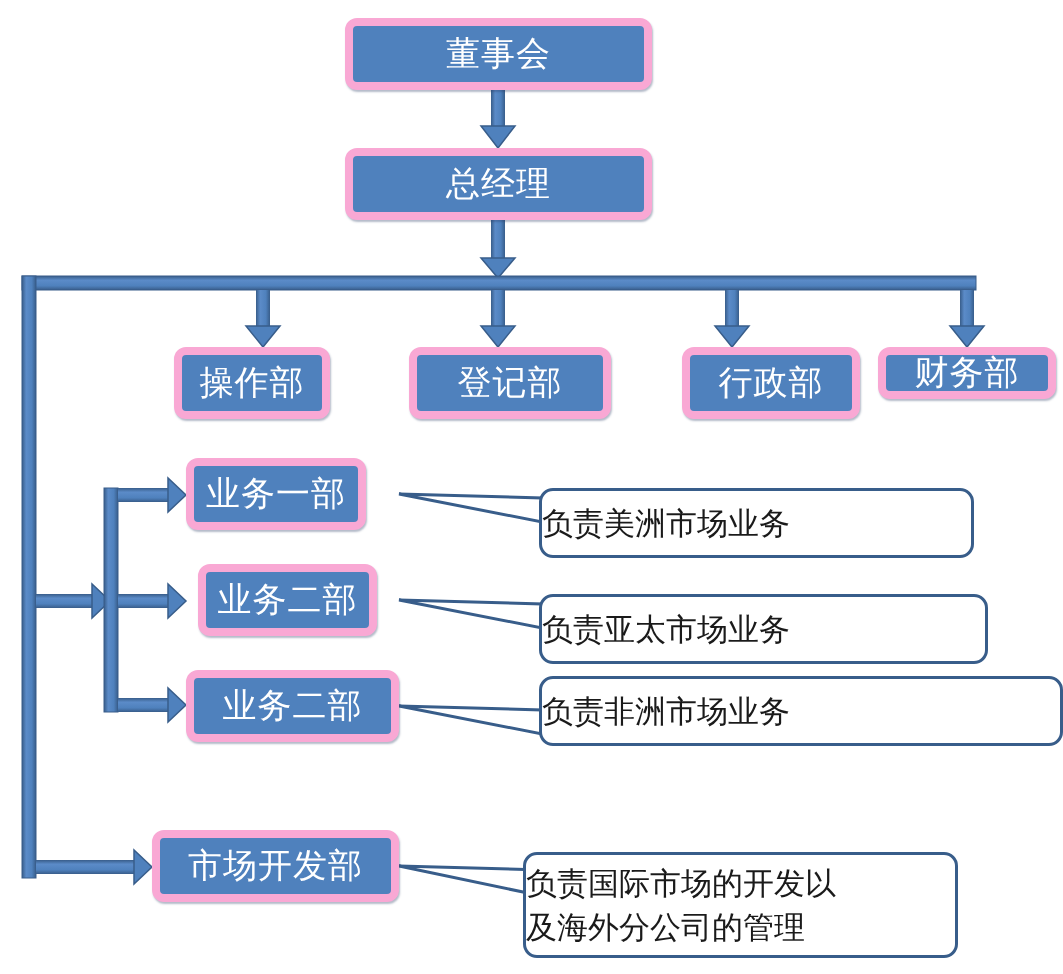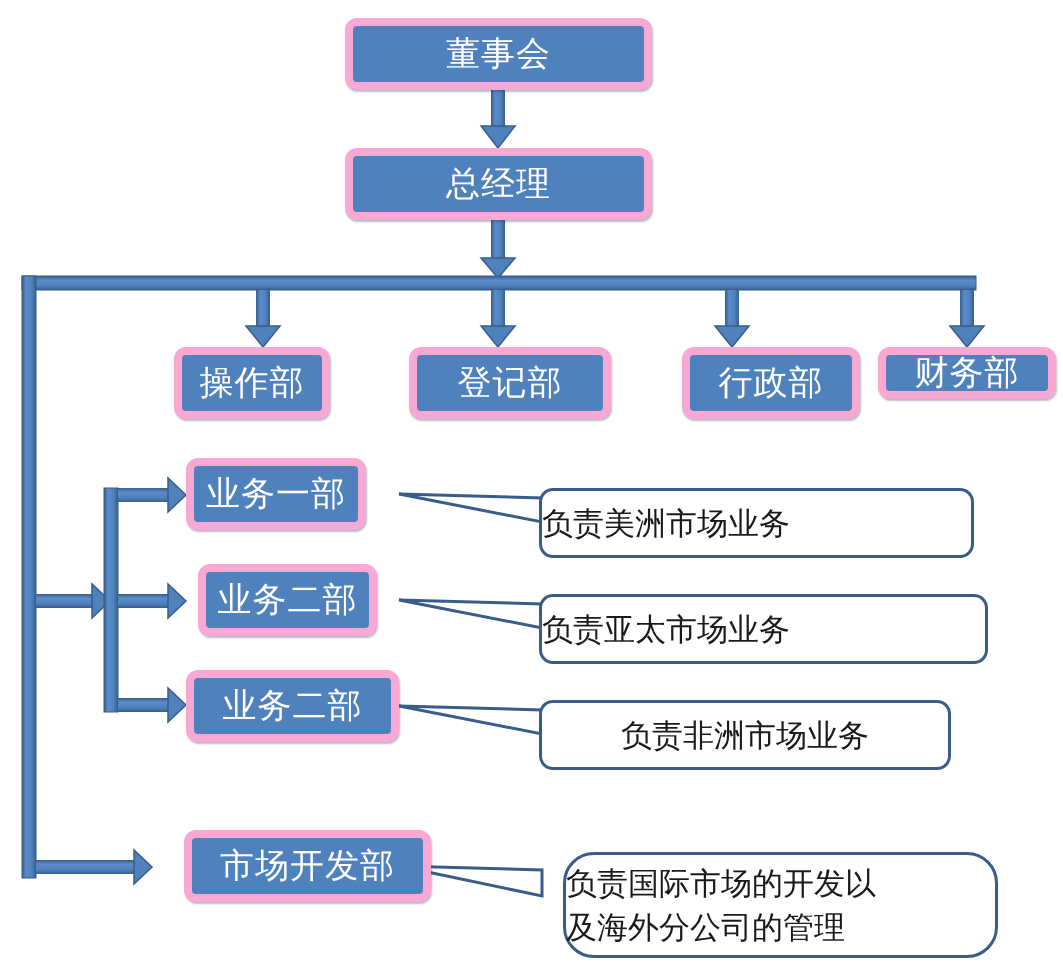--- a/index.html
+++ b/index.html
@@ -132,29 +132,29 @@
 <div class="node" style="left:186px; top:458px; width:180px; height:72px;">
   <span>业务一部</span>
 </div>
 <div class="node" style="left:186px; top:564px; width:179px; height:72px;margin-left:12px;">
   <span>业务二部</span>
 </div>
 <div class="node" style="left:186px; top:670px; width:213px; height:72px;">
   <span>业务二部</span>
 </div>
 
-<div class="node" style="left:152px; top:830px; width:247px; height:72px;margin-left:32px;">
+<div class="node" style="left:152px; top:830px; width:247px; height:72px;">
   <span>市场开发部</span>
 </div>
 
 <div class="callout" style="left:539px; top:488px; width:435px; height:70px;">
   <span>负责美洲市场业务</span>
 </div>
 <div class="callout" style="left:539px; top:594px; width:449px; height:70px;">
   <span>负责亚太市场业务</span>
 </div>
-<div class="callout" style="left:539px; top:700px; width:412px; height:70px;justify-content:center;">
+<div class="callout" style="left:539px; top:676px; width:524px; height:70px;">
   <span>负责非洲市场业务</span>
 </div>
-<div class="callout" style="left:563px; top:852px; width:435px; height:106px;border-radius:31px;">
+<div class="callout" style="left:523px; top:852px; width:435px; height:106px;">
   <span>负责国际市场的开发以
 及海外分公司的管理</span>
 </div>
 
 </body></html>

